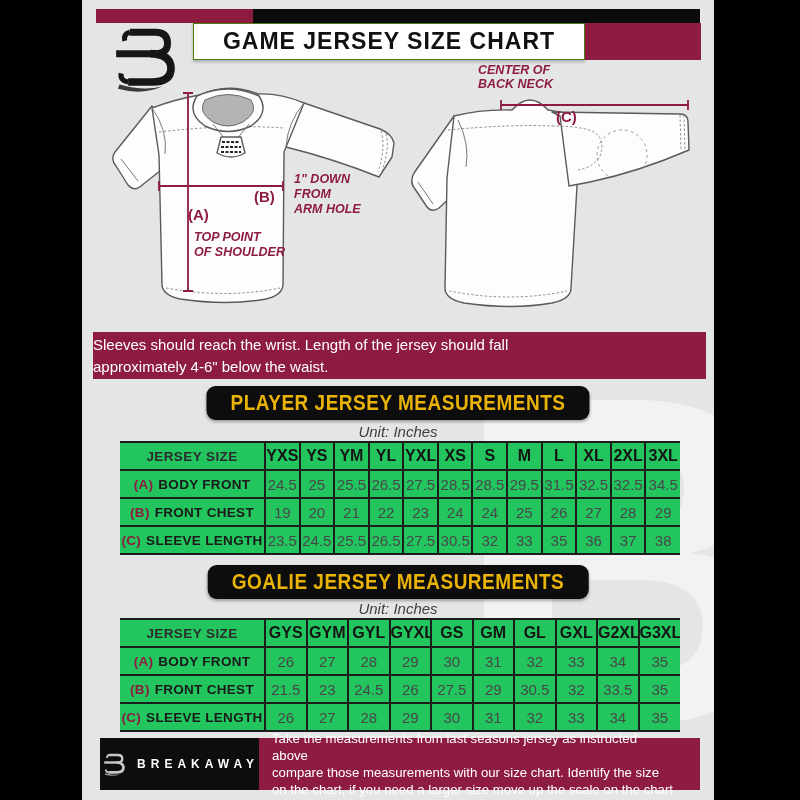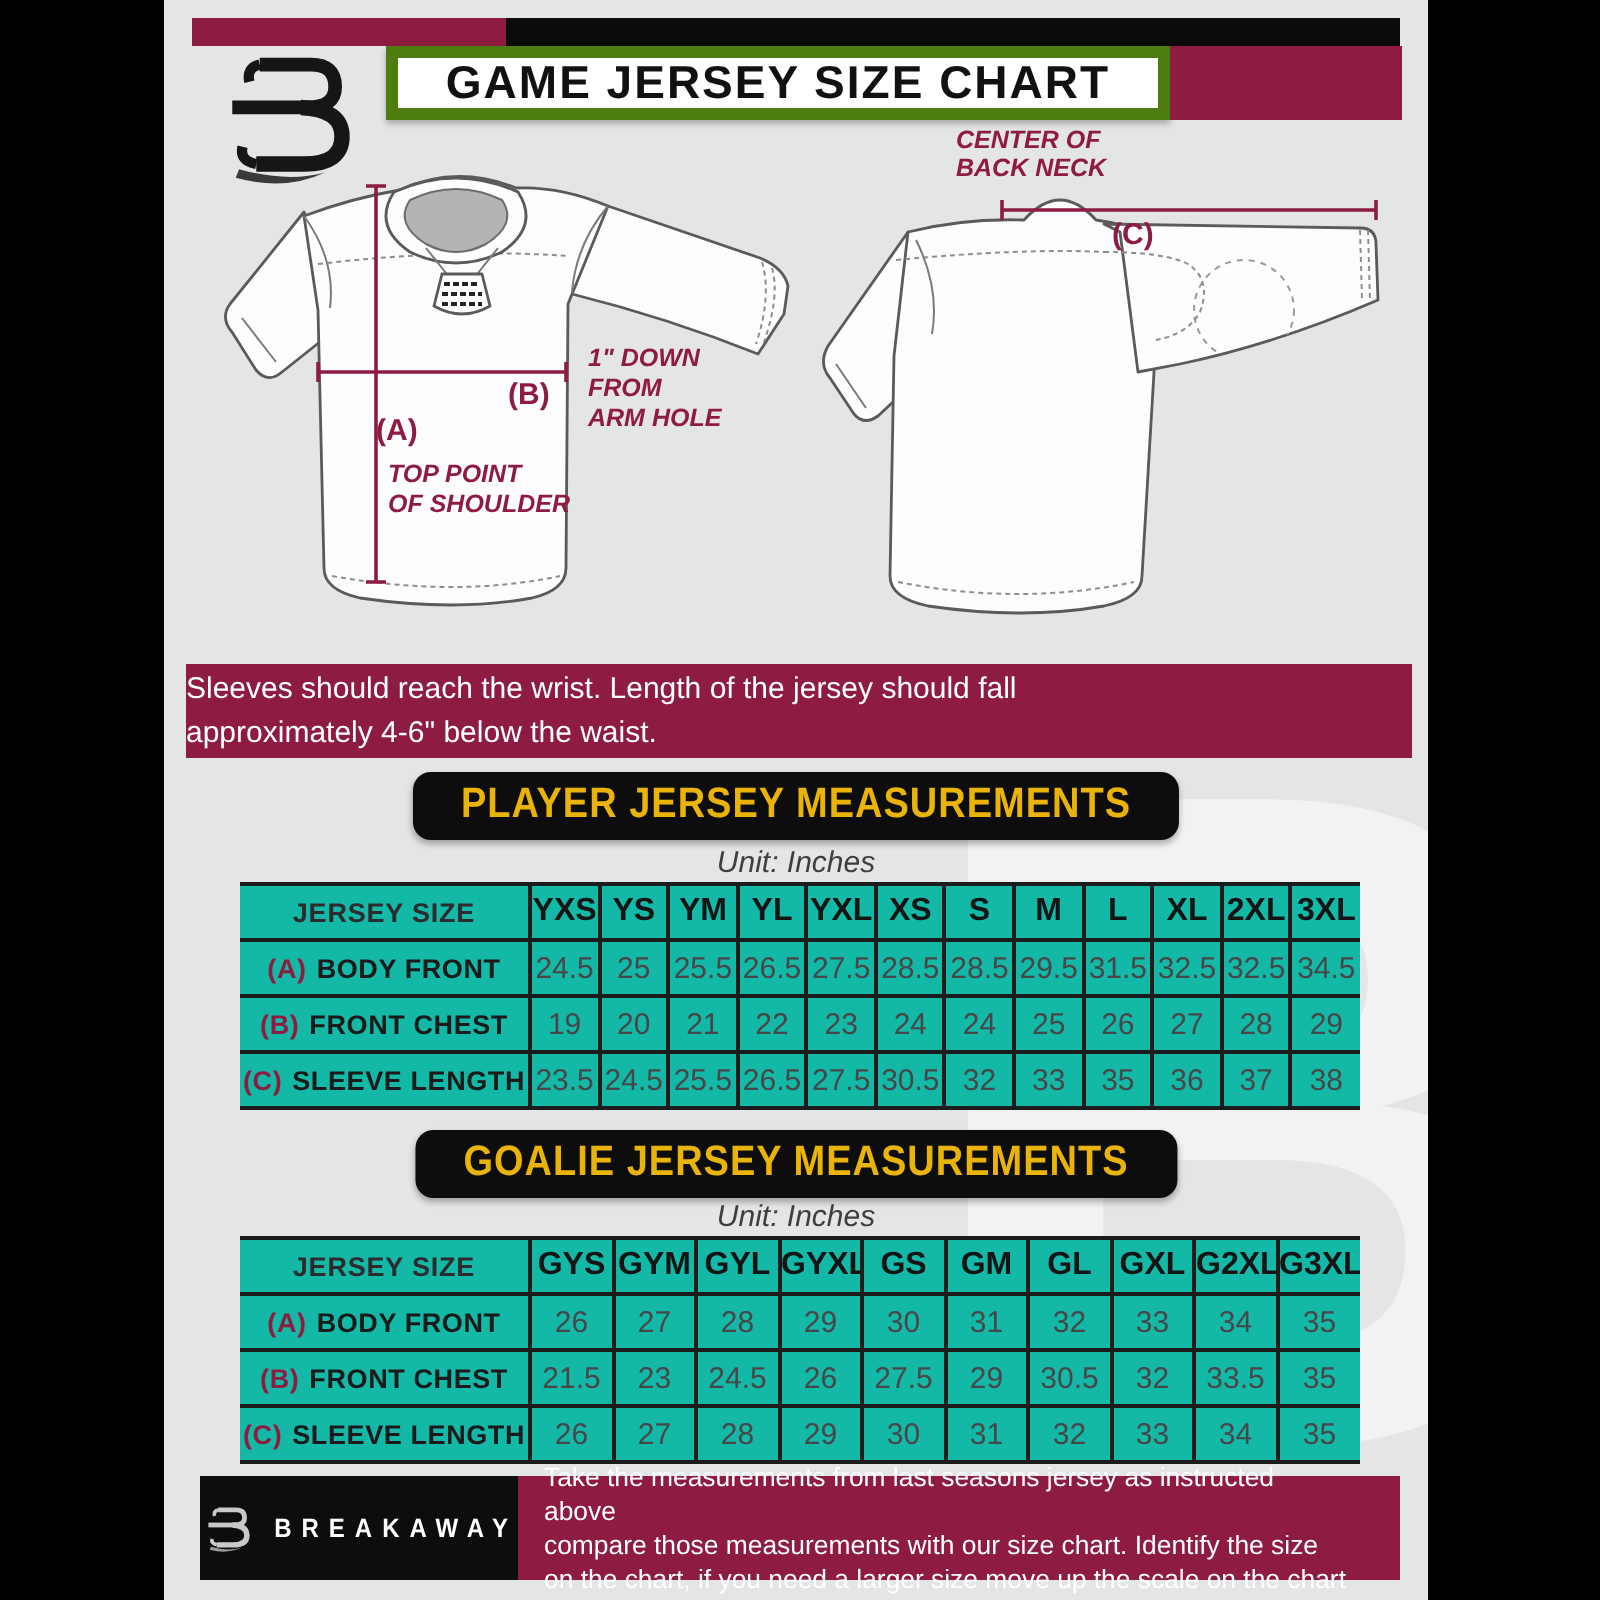--- a/index.html
+++ b/index.html
@@ -10,21 +10,21 @@
   *{box-sizing:border-box;margin:0;padding:0;}
   body{width:800px;height:800px;background:#000;font-family:"Liberation Sans",sans-serif;position:relative;overflow:hidden;}
   .stage{position:absolute;left:0;top:0;width:800px;height:800px;background:#000;}
   .content{position:absolute;left:82px;top:0;width:632px;height:800px;background:var(--bg);overflow:hidden;}
   .watermark{position:absolute;right:-78px;top:368px;font-size:470px;line-height:.82;font-weight:bold;color:rgba(255,255,255,.5);z-index:0;user-select:none;}
   .layer{position:absolute;z-index:1;}
 
   
   .bar-maroon{left:14px;top:9px;width:157px;height:14px;background:var(--maroon);}
   .bar-black{left:171px;top:9px;width:447px;height:14px;background:var(--ink);}
-  .title-box{left:111px;top:23px;width:392px;height:37px;background:#fff;border:6px solid #4d7c0f;box-shadow:0 2px 3px rgba(0,0,0,.25);display:flex;align-items:center;justify-content:center;}
+  .title-box{left:111px;top:23px;width:392px;height:37px;background:#fff;border:1px solid #4d7c0f;box-shadow:0 2px 3px rgba(0,0,0,.25);display:flex;align-items:center;justify-content:center;}
   .title-box h1{font-size:23px;letter-spacing:1px;color:#111;font-weight:bold;}
   .maroon-block{left:503px;top:23px;width:116px;height:37px;background:var(--maroon);}
   .logo{left:22px;top:22px;}
   .logo-path{stroke:#161616;fill:none;}
   .logo-swoosh{fill:#3a3a3a;}
 
   
   .diagram{left:0;top:60px;}
   .jersey{fill:#fdfdfd;stroke:#5a5a5c;stroke-width:1.4;stroke-linejoin:round;}
   .seam{fill:none;stroke:#8d8d90;stroke-width:1;stroke-dasharray:2.5,2;}
@@ -41,21 +41,21 @@
   
   .pill{left:50%;transform:translateX(-50%);height:34px;background:#0d0d0d;border-radius:9px;color:#eab308;display:flex;align-items:center;padding:0 24px;box-shadow:0 2px 3px rgba(0,0,0,.3);}
   .pill span{font-size:19px;font-weight:bold;letter-spacing:.5px;transform:scaleY(1.12);white-space:nowrap;}
   .pill-player{top:386px;}
   .pill-goalie{top:565px;justify-content:flex-end;}
   .unit{left:0;width:632px;text-align:center;font-size:15px;font-weight:normal;font-style:italic;color:#3e3e40;}
   .unit-player{top:423px;}
   .unit-goalie{top:600px;}
 
   
-  .size-table{left:38px;width:560px;border-collapse:collapse;table-layout:fixed;background:#14b8a6;}
+  .size-table{left:38px;width:560px;border-collapse:collapse;table-layout:fixed;background:#22c55e;}
   .table-player{top:441px;}
   .table-goalie{top:618px;}
   .size-table th,.size-table td{border-top:2px solid #1c1c1c;border-bottom:2px solid #1c1c1c;height:28px;text-align:center;padding:0;overflow:hidden;}
   .size-table th{font-size:16px;color:#141414;}
   .size-table td{font-size:15px;color:#474749;}
   .size-table th:not(.label-col),.size-table td:not(.label-col){border-left:2px solid #1c1c1c;}
   .label-col{width:145px;}
   th.label-col{font-size:13.5px;letter-spacing:.4px;color:#2c2c2e;font-weight:bold;}
   td.label-col{font-size:13.5px;font-weight:bold;color:#1a1a1a;letter-spacing:.3px;}
   td.label-col .key{color:var(--maroon);margin-right:5px;}

